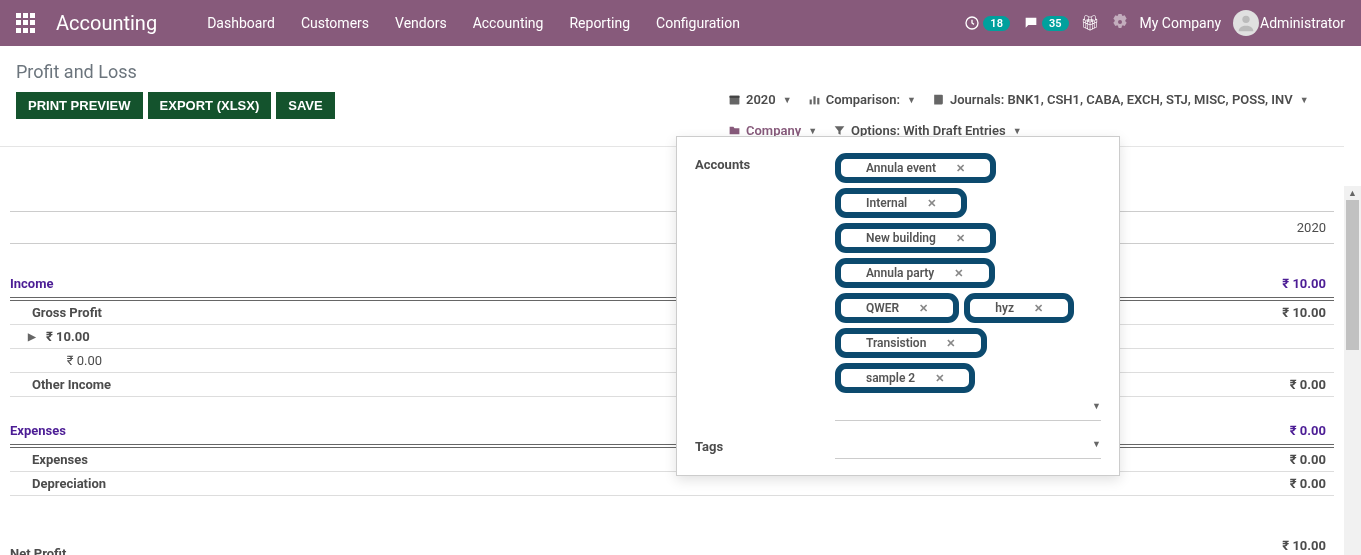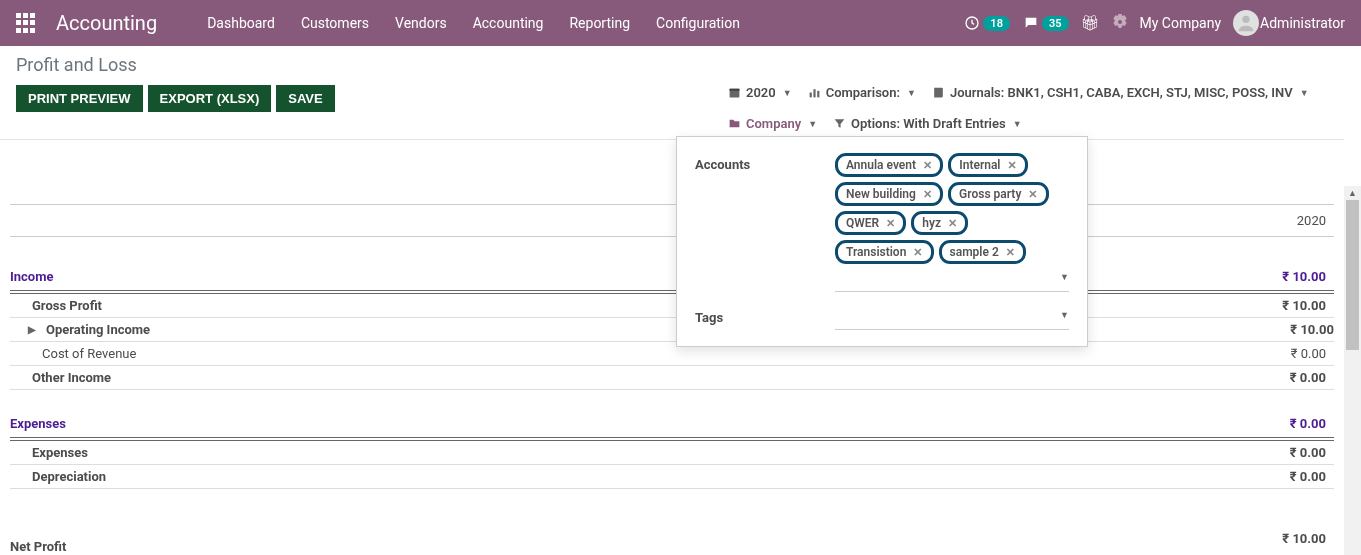--- a/index.html
+++ b/index.html
@@ -13,36 +13,36 @@
 .nav-right { margin-left: auto; display: flex; align-items: center; gap: 12px; }
 .badge-group { display: flex; align-items: center; gap: 2px; }
 .badge-icon { width: 18px; height: 18px; display: inline-flex; align-items: center; justify-content: center; color: #fff; }
 .badge { background: #00a09d; color: #fff; border-radius: 10px; padding: 1px 7px; font-size: 11px; font-weight: 600; }
 .gear { color: rgba(255,255,255,0.5); }
 .company-name { font-size: 14px; }
 .avatar { width: 26px; height: 26px; border-radius: 50%; background: #e0e0e0; display: flex; align-items: center; justify-content: center; }
 .avatar svg { width: 22px; height: 22px; }
 .user-name { font-size: 14px; }
 
-.control-panel { padding: 8px 16px 8px; border-bottom: 1px solid #e5e5e5; }
+.control-panel { padding: 15px 16px 8px; border-bottom: 1px solid #e5e5e5; }
 .breadcrumb { color: #6c757d; font-size: 18px; margin-bottom: 10px; }
 .cp-row { display: flex; justify-content: space-between; align-items: flex-start; }
 .btn-group { display: flex; gap: 5px; }
 .btn { background: #14532d; color: #fff; border: none; padding: 6px 12px; font-size: 13px; font-weight: 600; cursor: pointer; }
 .filters { display: flex; flex-wrap: wrap; gap: 16px; max-width: 600px; justify-content: flex-start; color: #666; font-weight: 600; font-size: 13px; }
 .filter-item { display: inline-flex; align-items: center; gap: 5px; cursor: pointer; color: #4c4c4c; }
 .filter-item.active { color: #875a7b; }
 .caret { font-size: 9px; color: #666; margin-left: 2px; }
 
-.dropdown-panel { position: absolute; top: 136px; left: 676px; width: 412px; background: #fff; border: 1px solid #ccc; box-shadow: 0 4px 12px rgba(0,0,0,0.12); padding: 16px 18px; z-index: 100; }
+.dropdown-panel { position: absolute; top: 136px; left: 676px; width: 444px; background: #fff; border: 1px solid #ccc; box-shadow: 0 4px 12px rgba(0,0,0,0.12); padding: 16px 18px; z-index: 100; }
 .dp-row { display: flex; margin-bottom: 14px; }
 .dp-label { width: 140px; font-weight: 700; color: #4c4c4c; padding-top: 4px; }
 .dp-content { flex: 1; }
 .tags-wrap { display: flex; flex-wrap: wrap; gap: 5px; margin-bottom: 4px; }
-.tag { border: 3px solid #0c4a6e; border-radius: 11px; padding: 2px 8px; font-size: 12px; color: #555; font-weight: 600; display: inline-flex; align-items: center; gap: 7px; background: #fff; }
+.tag { border: 6px solid #0c4a6e; border-radius: 11px; padding: 2px 25px; font-size: 12px; color: #555; font-weight: 600; display: inline-flex; align-items: center; gap: 20px; background: #fff; }
 .tag-x { font-size: 11px; color: #888; cursor: pointer; font-weight: 700; }
 .dp-select { width: 100%; border: none; border-bottom: 1px solid #ccc; padding: 4px 0; font-size: 13px; color: #555; position: relative; }
 .dp-select .caret { float: right; }
 
 .report-body { padding: 20px 10px 20px 10px; overflow-y: auto; position: relative; }
 .table-header { display: flex; border-top: 1px solid #ccc; border-bottom: 1px solid #ccc; padding: 8px 0; }
 .table-header .col-label { flex: 1; }
 .table-header .col-val { width: 100px; text-align: right; padding-right: 8px; font-weight: 400; color: #4c4c4c; }
 .section-title { font-weight: 700; color: #4c1d95; padding: 6px 0; display: flex; border-bottom: 4px double #666; margin-top: 20px; }
 .section-title.first { margin-top: 26px; }
@@ -184,25 +184,23 @@
   <div class="section-title first">
     <div class="col-label">Income</div>
     <div class="col-val">₹ 10.00</div>
   </div>
   <div class="row-line bold">
     <div class="col-label indent1">Gross Profit</div>
     <div class="col-val">₹ 10.00</div>
   </div>
   <div class="expand-row">
     <span class="expand-caret">▶</span>
-    <div class="col-label" style="flex:1;">Operating Income</div>
     <div class="col-val">₹ 10.00</div>
   </div>
   <div class="row-line">
-    <div class="col-label indent2">Cost of Revenue</div>
     <div class="col-val">₹ 0.00</div>
   </div>
   <div class="row-line bold">
     <div class="col-label indent1">Other Income</div>
     <div class="col-val">₹ 0.00</div>
   </div>
 
   <div class="section-title">
     <div class="col-label">Expenses</div>
     <div class="col-val">₹ 0.00</div>
@@ -234,21 +232,21 @@
           </span>
         <span class="tag">
             <span>Internal</span>
             <span class="tag-x">✕</span>
           </span>
         <span class="tag">
             <span>New building</span>
             <span class="tag-x">✕</span>
           </span>
         <span class="tag">
-            <span>Gross party</span>
+            <span>Annula party</span>
             <span class="tag-x">✕</span>
           </span>
         <span class="tag">
             <span>QWER</span>
             <span class="tag-x">✕</span>
           </span>
         <span class="tag">
             <span>hyz</span>
             <span class="tag-x">✕</span>
           </span>

